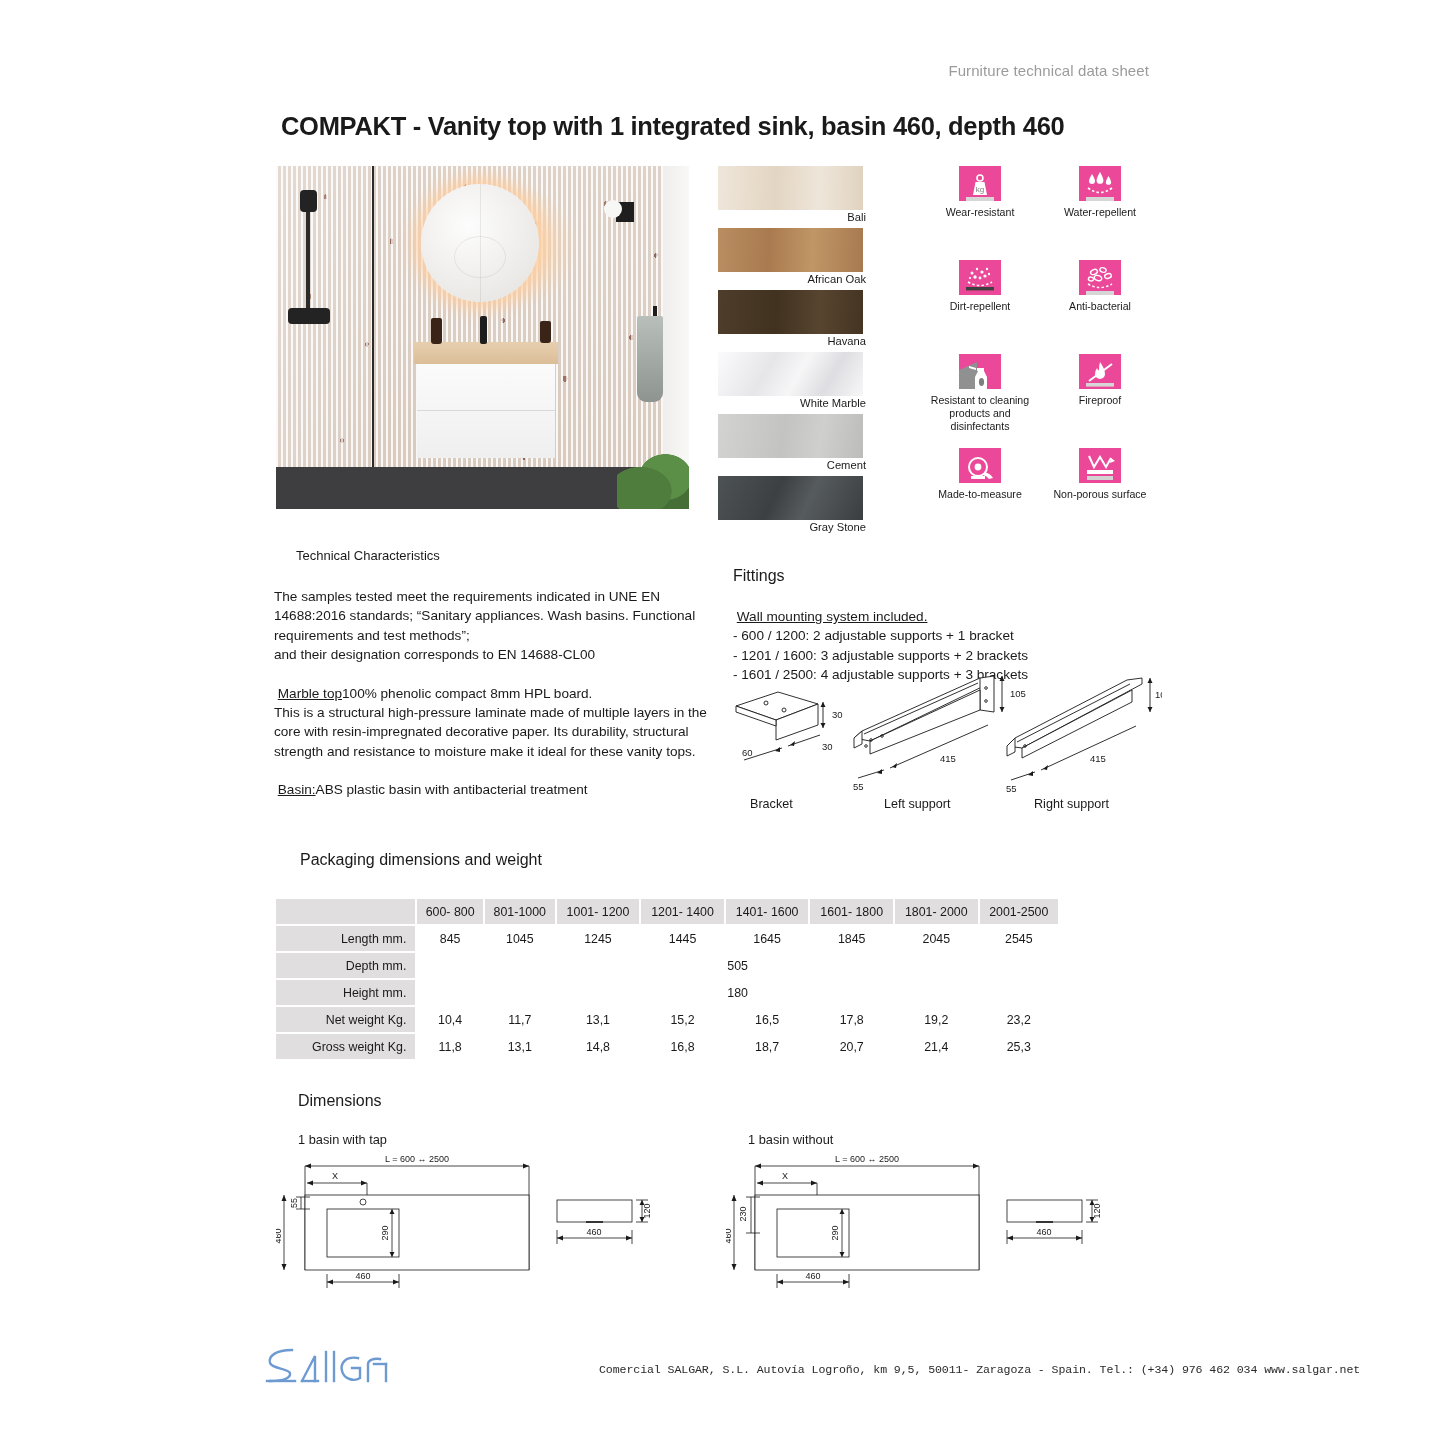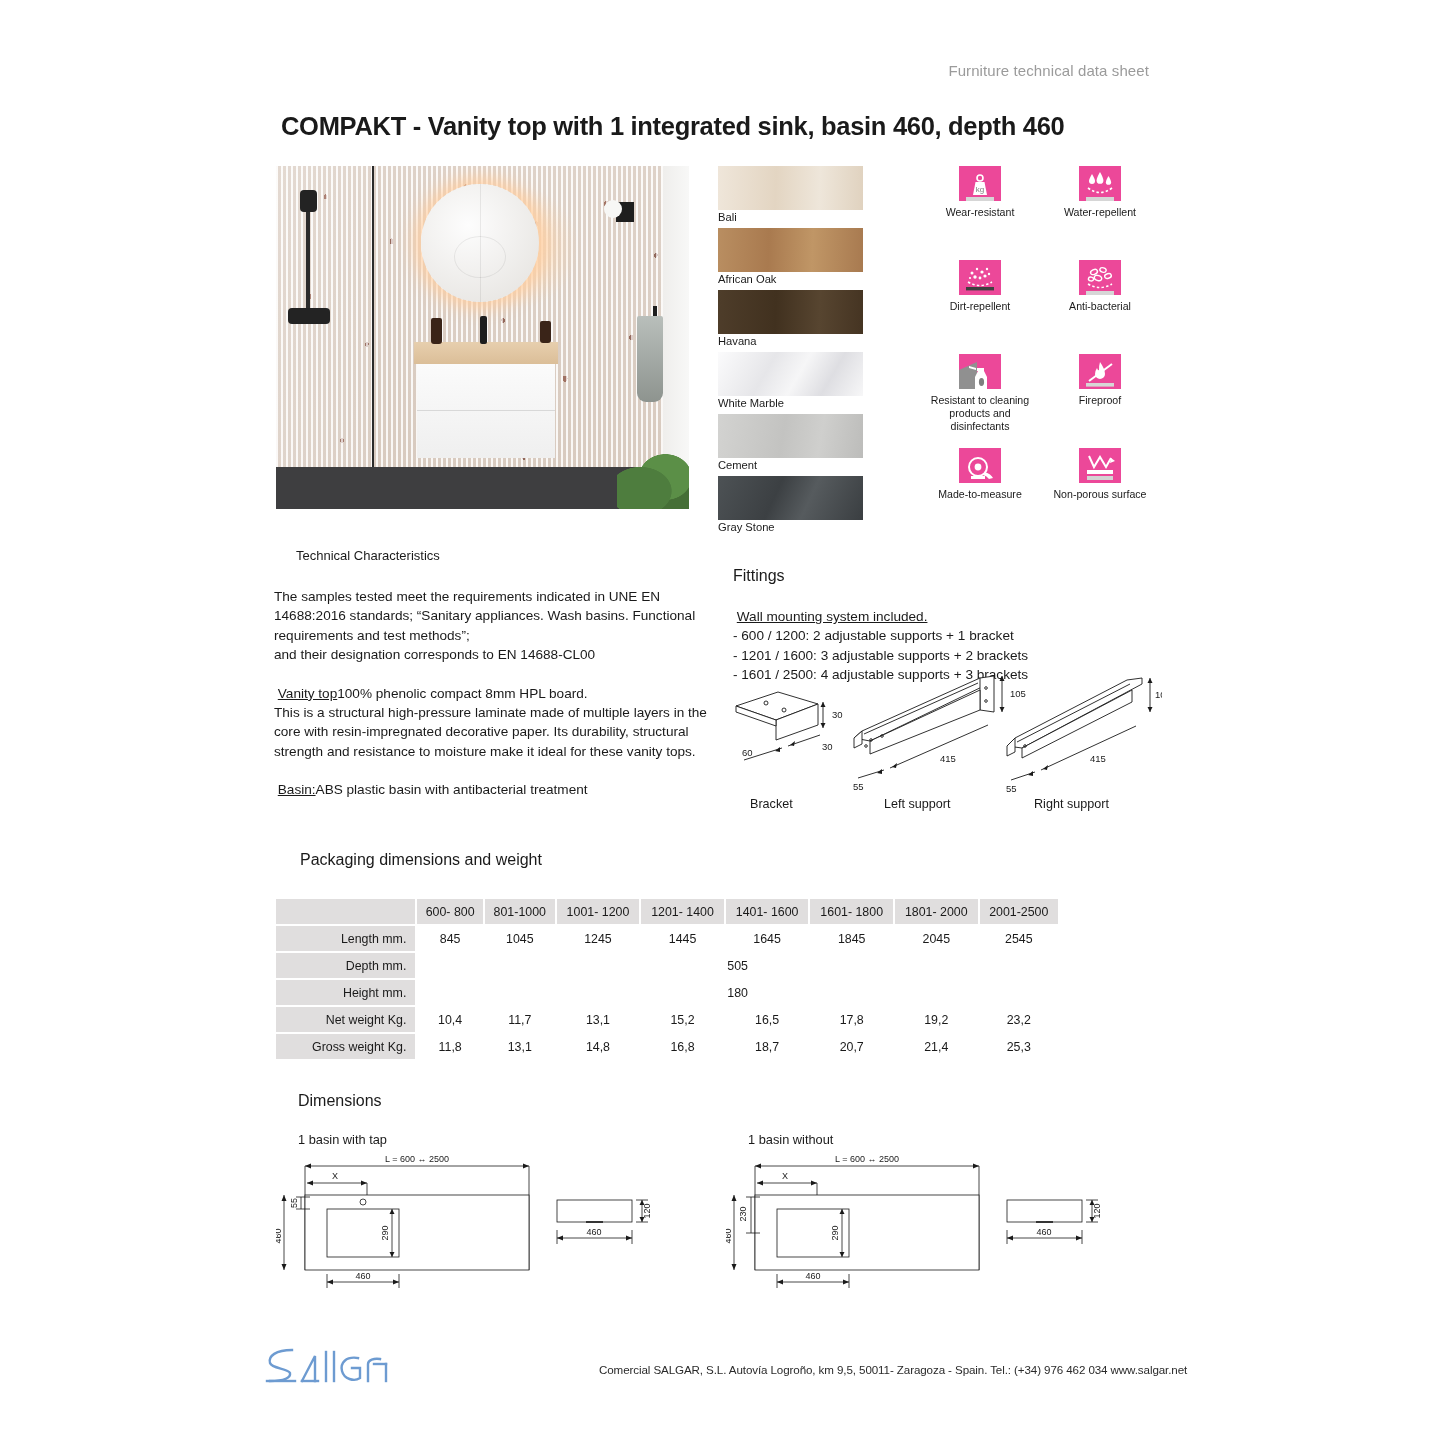--- a/index.html
+++ b/index.html
@@ -110,21 +110,21 @@
     background: linear-gradient(180deg,#b9bfbb,#8e948f);
     border-radius: 2px 2px 9px 9px;
   }
   .hero-hook { position:absolute; right:32px; top:140px; width:4px; height:16px; background:#1e1e1e; }
   .hero-right-wall { position:absolute; right:0; top:0; width:26px; height:343px; background: linear-gradient(90deg,#efeeec,#f8f8f7); }
 
   
   .swatches { position: absolute; left: 718px; top: 166px; width: 148px; }
   .sw-item { margin-bottom: 3px; }
   .sw-chip { width: 145px; height: 44px; }
-  .sw-label { font-size: 11.2px; line-height: 15px; color: #1a1a1a; }
+  .sw-label { font-size: 11.2px; text-align: right; line-height: 15px; color: #1a1a1a; }
 
   
   .features {
     position:absolute; left:920px; top:166px; width:240px;
     display:grid; grid-template-columns: 120px 120px; grid-auto-rows: 94px;
   }
   .feat { text-align:center; }
   .feat-box {
     width:42px; height:35px; margin:0 auto 5px;
     background:#ec4899; position:relative; overflow:hidden;
@@ -171,21 +171,21 @@
   .dim-sub-a { position:absolute; left:298px; top:1132px; font-size:12.8px; }
   .dim-sub-b { position:absolute; left:748px; top:1132px; font-size:12.8px; }
   .dimwrap { position:absolute; }
   .dimwrap svg { display:block; }
 
   
   .footer-rule { position:absolute; left:0; top:1325px; width:1445px; height:1px; background:#ffffff; }
   .logo { position:absolute; left:262px; top:1344px; }
   .footer-text {
     position:absolute; left:599px; top:1363px;
-    font-size:11.6px; color:#2a2a2a; white-space:nowrap; letter-spacing:-.1px;
+    font-size:11.6px; color:#2a2a2a; white-space:nowrap; letter-spacing:-.1px;font-family:Liberation Mono, monospace;
   }
 </style>
 </head>
 <body>
 
 <div class="page">
 
   <div class="doc-kicker">Furniture technical data sheet</div>
   <h1 class="doc-title">COMPAKT - Vanity top with 1 integrated sink, basin 460, depth 460</h1>
 
@@ -359,21 +359,21 @@
   </div>
 
   <div class="tech-block">
     <div class="tech-title sec-h">Technical Characteristics</div>
     <div class="tech-body">
       <p>The samples tested meet the requirements indicated in UNE EN</p>
       <p>14688:2016 standards; “Sanitary appliances. Wash basins. Functional</p>
       <p>requirements and test methods”;</p>
       <p>and their designation corresponds to EN 14688-CL00</p>
       <div class="gap"></div>
-      <p>&nbsp;<span class="u-label">Vanity top</span><span>100% phenolic compact 8mm HPL board.</span></p>
+      <p>&nbsp;<span class="u-label">Marble top</span><span>100% phenolic compact 8mm HPL board.</span></p>
       <p>This is a structural high-pressure laminate made of multiple layers in the</p>
       <p>core with resin-impregnated decorative paper. Its durability, structural</p>
       <p>strength and resistance to moisture make it ideal for these vanity tops.</p>
       <div class="gap"></div>
       <p>&nbsp;<span class="u-label">Basin:</span><span>ABS plastic basin with antibacterial treatment</span></p>
     </div>
   </div>
 
   <div class="fit-block">
     <div class="fit-title sec-h">Fittings</div>

